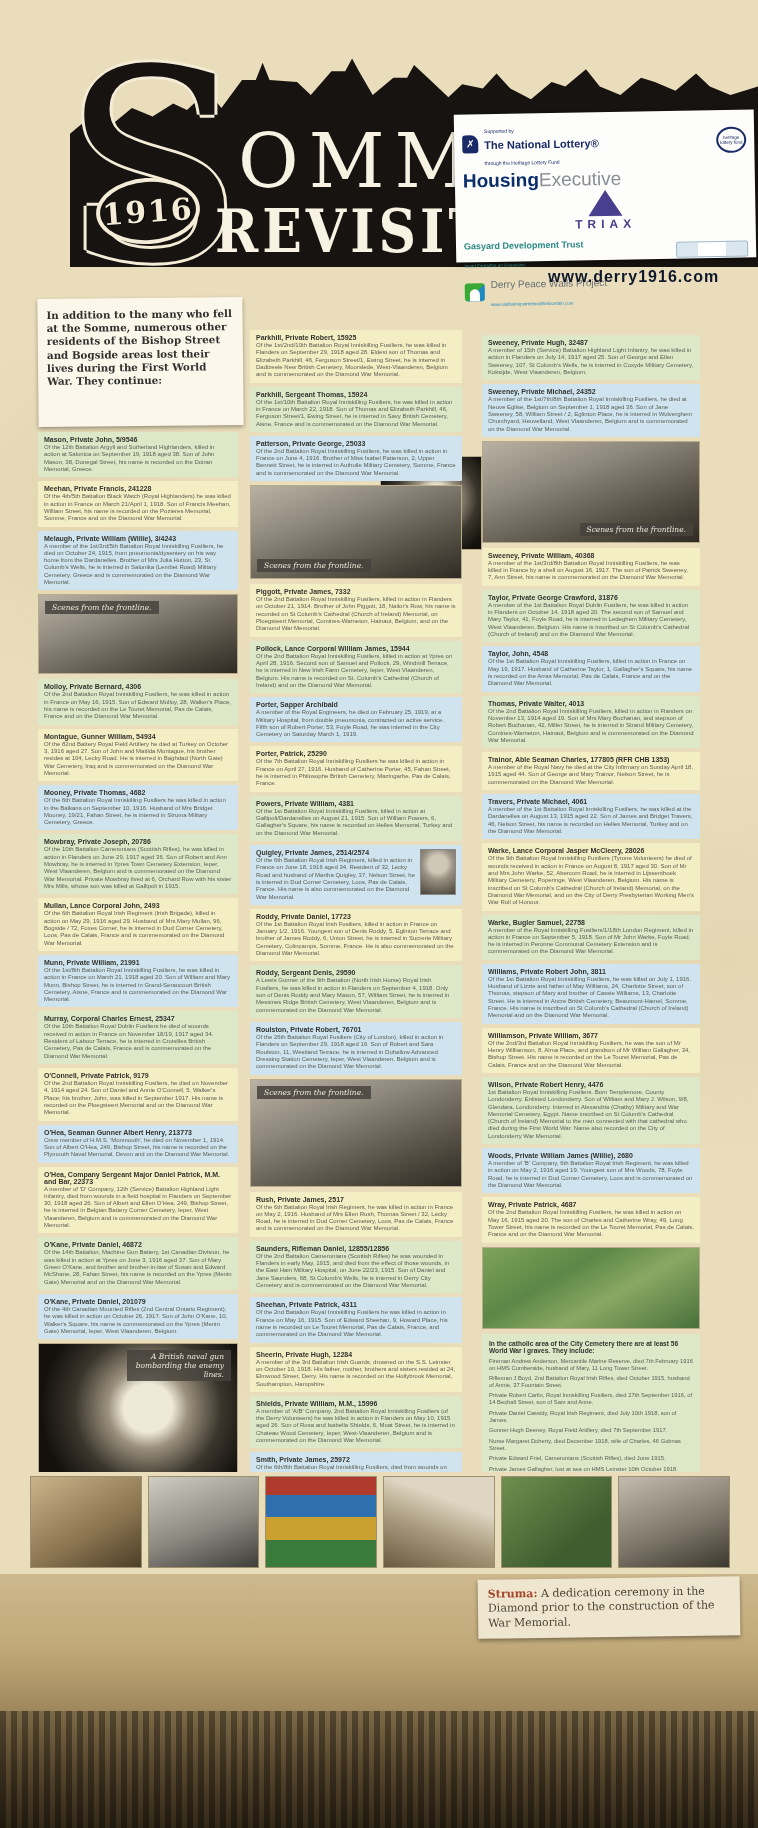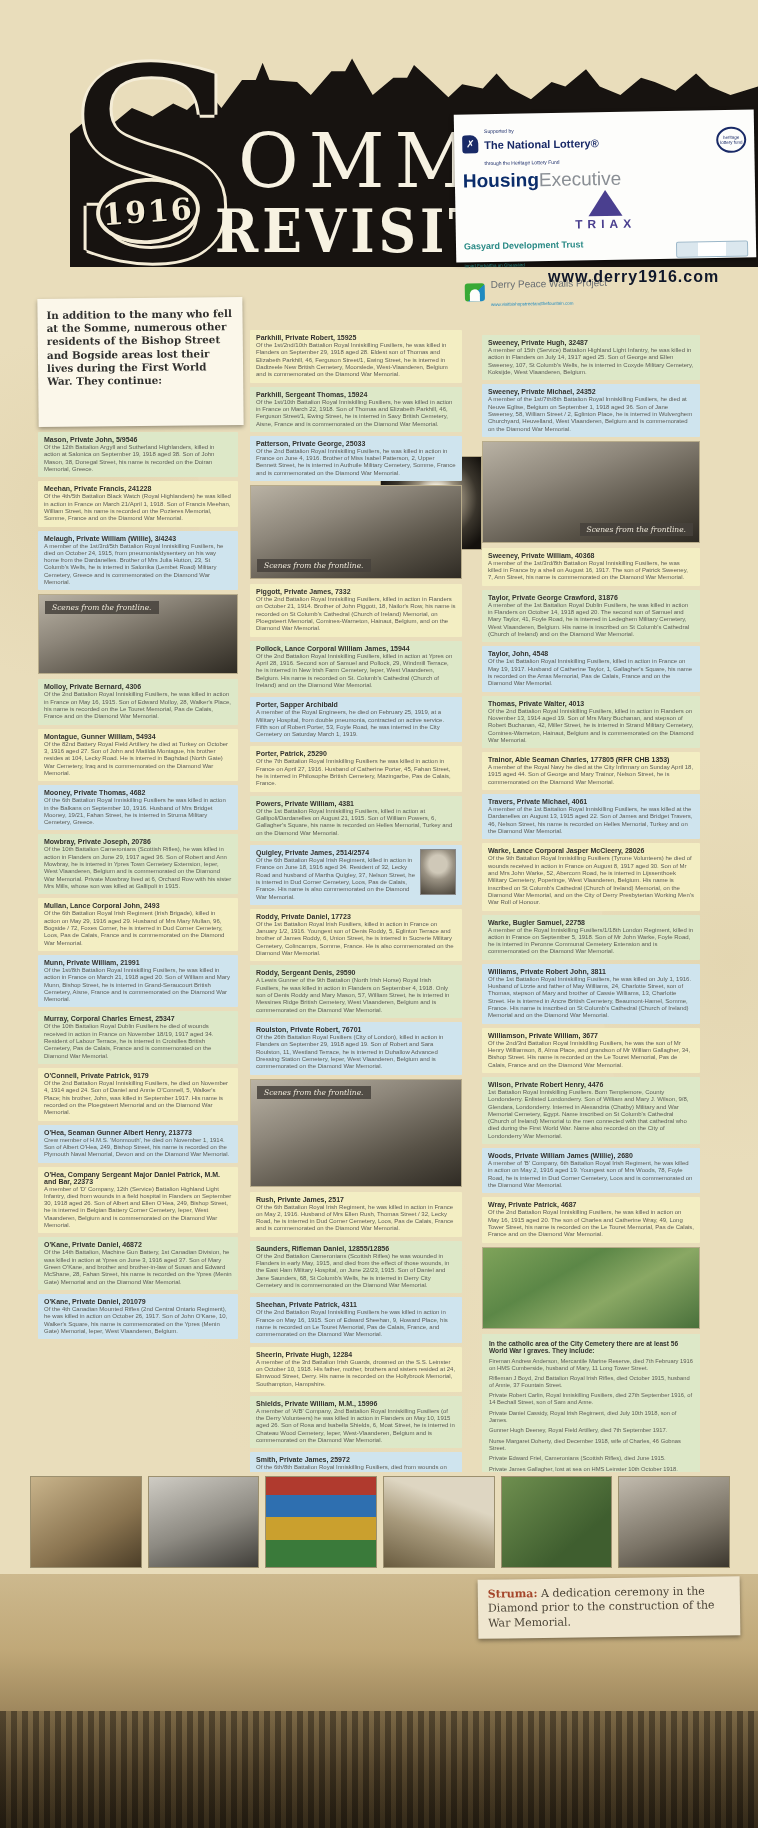--- a/index.html
+++ b/index.html
@@ -203,20 +203,23 @@
       <p>A member of 'D' Company, 12th (Service) Battalion Highland Light Infantry, died from wounds in a field hospital in Flanders on September 30, 1918 aged 26. Son of Albert and Ellen O'Hea, 249, Bishop Street, he is interred in Belgian Battery Corner Cemetery, Ieper, West Vlaanderen, Belgium and is commemorated on the Diamond War Memorial.</p>
     </div>
     <div class="entry t-g">
       <h4>O'Kane, Private Daniel, 46872</h4>
       <p>Of the 14th Battalion, Machine Gun Battery, 1st Canadian Division, he was killed in action at Ypres on June 3, 1916 aged 37. Son of Mary Green O'Kane, and brother and brother-in-law of Susan and Edward McShane, 28, Fahan Street, his name is recorded on the Ypres (Menin Gate) Memorial and on the Diamond War Memorial.</p>
     </div>
     <div class="entry t-b">
       <h4>O'Kane, Private Daniel, 201079</h4>
       <p>Of the 4th Canadian Mounted Rifles (2nd Central Ontario Regiment), he was killed in action on October 26, 1917. Son of John O'Kane, 10, Walker's Square, his name is commemorated on the Ypres (Menin Gate) Memorial, Ieper, West Vlaanderen, Belgium.</p>
     </div>
+    <div class="photo night" style="height: 142px;">
+      <span class="cap-badge cap-tr">A British naval gun bombarding the enemy lines.</span>
+    </div>
   </div>
 <div class="col" id="col-mid">
     <div class="entry t-y">
       <h4>Parkhill, Private Robert, 15925</h4>
       <p>Of the 1st/2nd/10th Battalion Royal Inniskilling Fusiliers, he was killed in Flanders on September 29, 1918 aged 28. Eldest son of Thomas and Elizabeth Parkhill, 46, Ferguson Street/1, Ewing Street, he is interred in Dadizeele New British Cemetery, Moorslede, West-Vlaanderen, Belgium and is commemorated on the Diamond War Memorial.</p>
     </div>
     <div class="entry t-g">
       <h4>Parkhill, Sergeant Thomas, 15924</h4>
       <p>Of the 1st/10th Battalion Royal Inniskilling Fusiliers, he was killed in action in France on March 22, 1918. Son of Thomas and Elizabeth Parkhill, 46, Ferguson Street/1, Ewing Street, he is interred in Savy British Cemetery, Aisne, France and is commemorated on the Diamond War Memorial.</p>
     </div>

